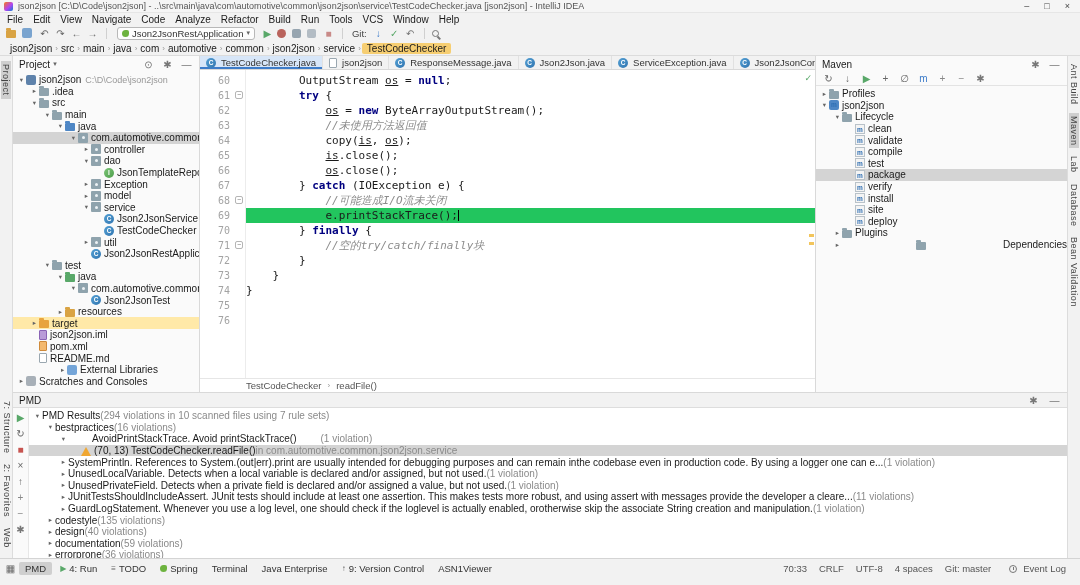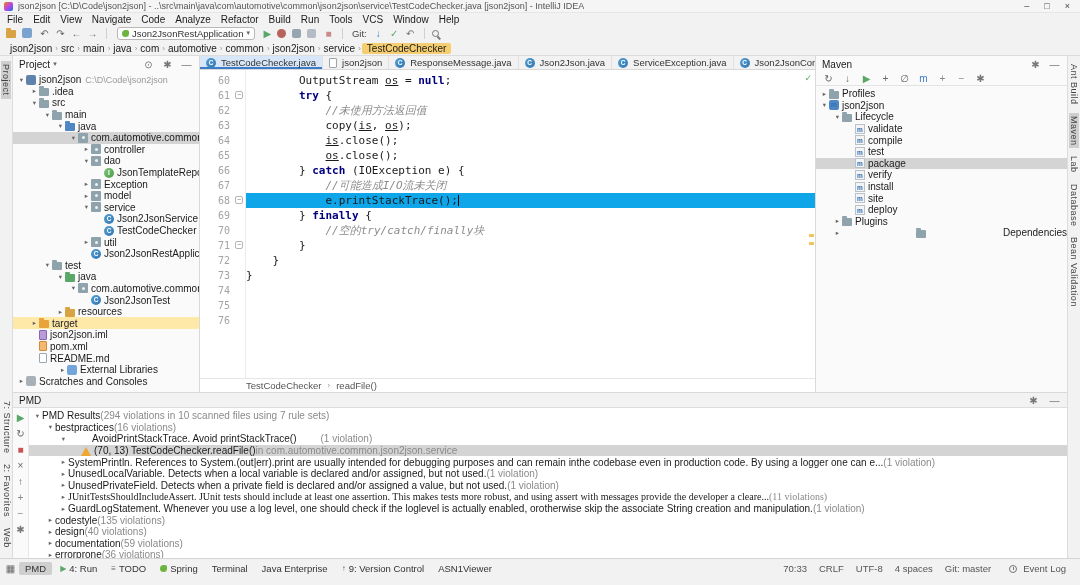--- a/index.html
+++ b/index.html
@@ -79,21 +79,21 @@
   #editor{position:absolute;left:200px;top:56px;width:615px;height:336px;background:#fff}
   #tabs{height:14px;display:flex;background:#f2f2f2;border-bottom:1px solid #d9d9d9;font-size:9.5px;overflow:hidden}
   .tab{display:flex;align-items:center;padding:0 6px;gap:2px;border-right:1px solid #e1e1e1;color:#333;white-space:nowrap}
   .tab.active{background:#d7e6f8;box-shadow:inset 0 -2px 0 #3d7cc9}
   #codewrap{position:absolute;top:14px;left:0;right:0;bottom:14px;display:flex;font-family:"DejaVu Sans Mono",monospace;font-size:11px;overflow:hidden}
   #gutter{width:46px;flex:none;text-align:right;color:#a3a3a3;background:#fff;border-right:1px solid #ececec;padding-top:3px}
   .gl{height:15px;line-height:15px;position:relative;padding-right:15px;font-size:10px}
   .foldbox{position:absolute;right:2px;top:3px;width:8px;height:8px;border:1px solid #b5b5b5;border-radius:2px;font-size:7px;line-height:6px;text-align:center;color:#777;background:#fff;font-family:"Liberation Sans",sans-serif}
   #lines{flex:1;padding-top:3px;overflow:hidden}
   .cl{height:15px;line-height:15px;white-space:pre}
-  .cl.hl{background:#0ea5e9}
+  .cl.hl{background:#22c55e}
   .k{color:#000080;font-weight:bold}
   .c{color:#8c8c8c;font-style:italic}
   .v{text-decoration:underline}
   .caret{display:inline-block;width:1px;height:11px;background:#000;vertical-align:-2px}
   #echeck{position:absolute;top:17px;right:3px;color:#59a869;font-size:9px}
   .smark{position:absolute;right:1px;width:5px;height:3px;background:#f2c55c}
   #ebc{position:absolute;left:0;right:0;bottom:0;height:14px;border-top:1px solid #e6e6e6;display:flex;align-items:center;font-size:9.5px;color:#555;padding-left:46px;background:#fff;gap:5px}
 
   
   #maven{position:absolute;left:815px;top:56px;width:252px;height:336px;background:#fafafa;border-left:1px solid #d9d9d9;overflow:hidden}
@@ -403,20 +403,21 @@
           <div class="gl">71<span class="foldbox">−</span></div>
           <div class="gl">72</div>
           <div class="gl">73</div>
           <div class="gl">74</div>
           <div class="gl">75</div>
           <div class="gl">76</div>
         </div>
       <div id="lines">
           <div class="cl"><span>        OutputStream </span><span class="v">os</span><span> = </span><span class="k">null</span><span>;</span></div>
           <div class="cl"><span>        </span><span class="k">try</span><span> {</span></div>
+          <div class="cl"><span>            </span><span class="v">os</span><span> = </span><span class="k">new</span><span> ByteArrayOutputStream();</span></div>
           <div class="cl"><span>            </span><span class="c">//未使用方法返回值</span></div>
           <div class="cl"><span>            copy(</span><span class="v">is</span><span>, </span><span class="v">os</span><span>);</span></div>
           <div class="cl"><span>            </span><span class="v">is</span><span>.close();</span></div>
           <div class="cl"><span>            </span><span class="v">os</span><span>.close();</span></div>
           <div class="cl"><span>        } </span><span class="k">catch</span><span> (IOException e) {</span></div>
           <div class="cl"><span>            </span><span class="c">//可能造成I/O流未关闭</span></div>
           <div class="cl hl"><span>            e.printStackTrace();</span><span class="caret"></span></div>
           <div class="cl"><span>        } </span><span class="k">finally</span><span> {</span></div>
           <div class="cl"><span>            </span><span class="c">//空的try/catch/finally块</span></div>
           <div class="cl"><span>        }</span></div>
@@ -466,20 +467,25 @@
           <span class="lbl">json2json</span>
         </div>
         <div class="trow" style="padding-left: 17px;">
           <span class="arr">▾</span>
           <span class="ic fld c-sl"></span>
           <span class="lbl">Lifecycle</span>
         </div>
         <div class="trow" style="padding-left: 30px;">
           <span class="arr"></span>
           <span class="ic goal let-m"></span>
+          <span class="lbl">clean</span>
+        </div>
+        <div class="trow" style="padding-left: 30px;">
+          <span class="arr"></span>
+          <span class="ic goal let-m"></span>
           <span class="lbl">validate</span>
         </div>
         <div class="trow" style="padding-left: 30px;">
           <span class="arr"></span>
           <span class="ic goal let-m"></span>
           <span class="lbl">compile</span>
         </div>
         <div class="trow" style="padding-left: 30px;">
           <span class="arr"></span>
           <span class="ic goal let-m"></span>
@@ -571,21 +577,21 @@
         <div class="trow" style="padding-left: 30px;">
           <span class="arr">▸</span>
           <span class="lbl">UnusedLocalVariable. Detects when a local variable is declared and/or assigned, but not used.</span>
           <span class="suf"> (1 violation)</span>
         </div>
         <div class="trow" style="padding-left: 30px;">
           <span class="arr">▸</span>
           <span class="lbl">UnusedPrivateField. Detects when a private field is declared and/or assigned a value, but not used.</span>
           <span class="suf"> (1 violation)</span>
         </div>
-        <div class="trow" style="padding-left: 30px; font-family: Liberation Serif, serif;">
+        <div class="trow" style="padding-left: 30px;">
           <span class="arr">▸</span>
           <span class="lbl">JUnitTestsShouldIncludeAssert. JUnit tests should include at least one assertion. This makes tests more robust, and using assert with messages provide the developer a cleare...</span>
           <span class="suf"> (11 violations)</span>
         </div>
         <div class="trow" style="padding-left: 30px;">
           <span class="arr">▸</span>
           <span class="lbl">GuardLogStatement. Whenever you use a log level, one should check if the loglevel is actually enabled, orotherwise skip the associate String creation and manipulation.</span>
           <span class="suf"> (1 violation)</span>
         </div>
         <div class="trow" style="padding-left: 17px;">

